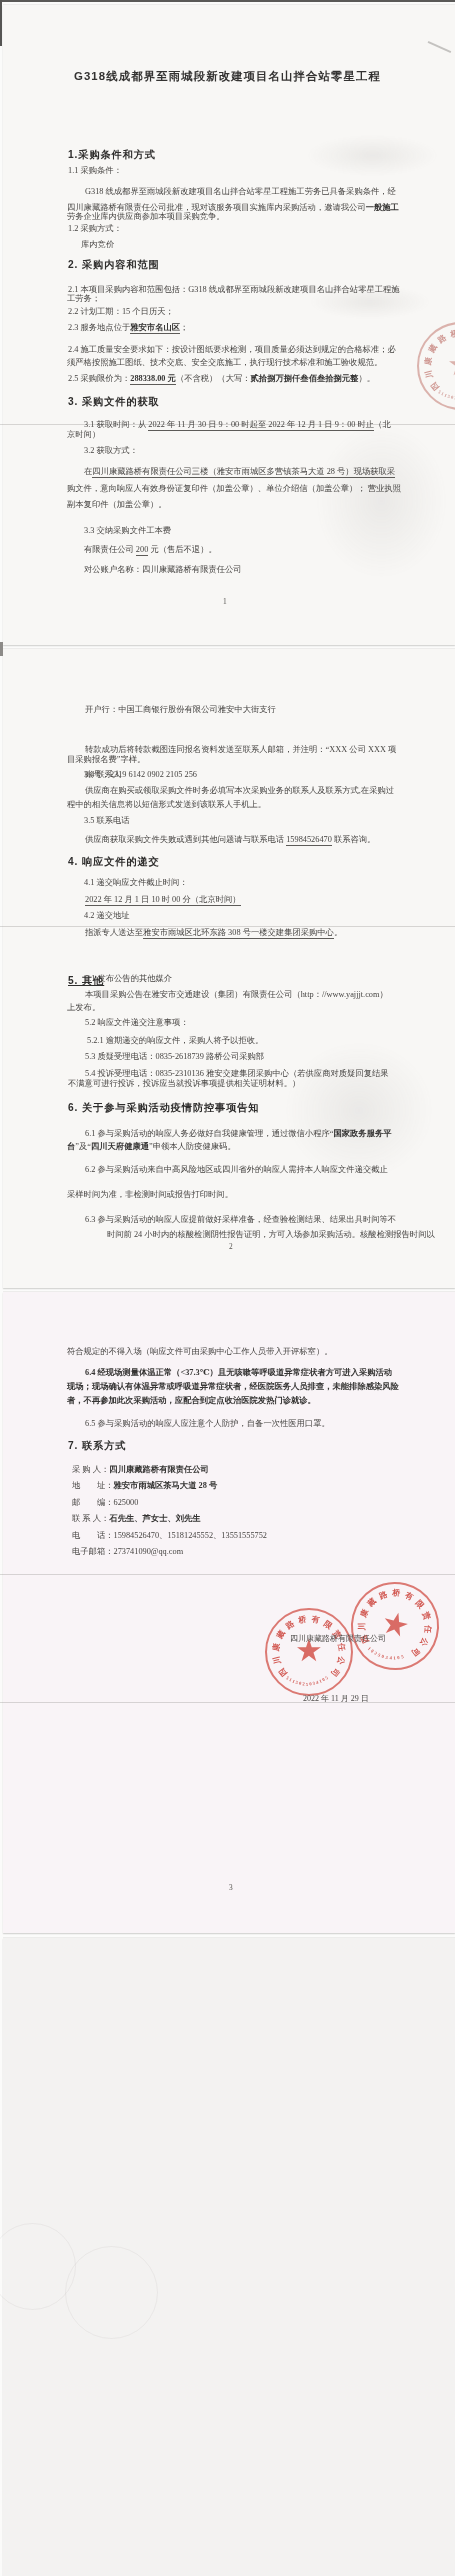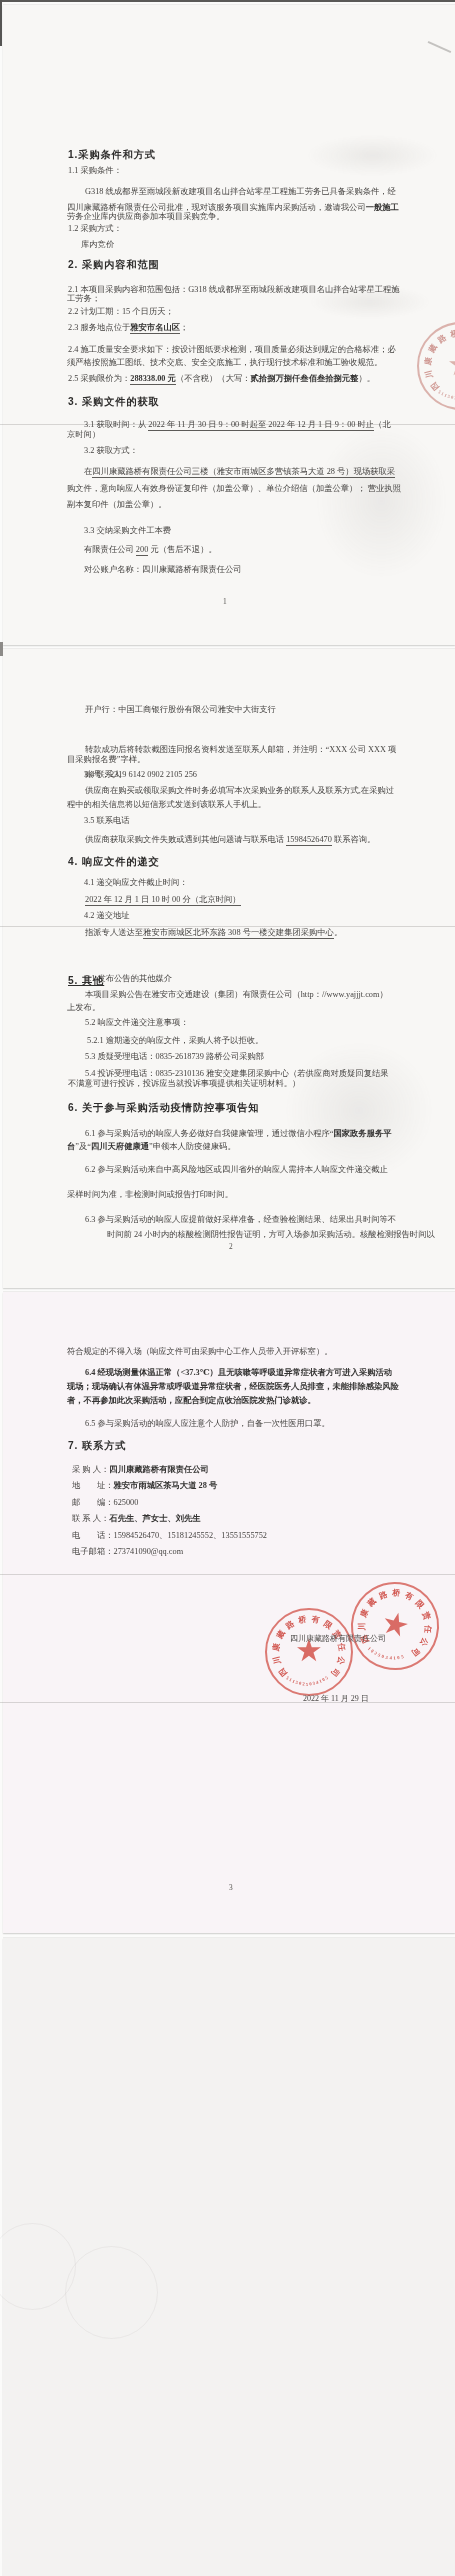--- a/index.html
+++ b/index.html
@@ -67,20 +67,21 @@
     </div>
   <div class="stamp stamp-faint" style="left:417px;top:322px;width:84px;height:84px;border:none;">
       <span style="position: absolute; left: 50%; top: 50%; font-weight: bold; transform: translate(-50%, -50%) rotate(215deg) translateY(-34px) rotate(180deg); font-size: 4.6px;">5</span>
       <span style="position: absolute; left: 50%; top: 50%; font-weight: bold; transform: translate(-50%, -50%) rotate(209.167deg) translateY(-34px) rotate(180deg); font-size: 4.6px;">1</span>
       <span style="position: absolute; left: 50%; top: 50%; font-weight: bold; transform: translate(-50%, -50%) rotate(203.333deg) translateY(-34px) rotate(180deg); font-size: 4.6px;">1</span>
       <span style="position: absolute; left: 50%; top: 50%; font-weight: bold; transform: translate(-50%, -50%) rotate(197.5deg) translateY(-34px) rotate(180deg); font-size: 4.6px;">5</span>
       <span style="position: absolute; left: 50%; top: 50%; font-weight: bold; transform: translate(-50%, -50%) rotate(191.667deg) translateY(-34px) rotate(180deg); font-size: 4.6px;">0</span>
       <span style="position: absolute; left: 50%; top: 50%; font-weight: bold; transform: translate(-50%, -50%) rotate(185.833deg) translateY(-34px) rotate(180deg); font-size: 4.6px;">2</span>
     </div>
 
+  <div class="title title1" style="top:69px;">G318线成都界至雨城段新改建项目名山拌合站零星工程</div>
 
   <div class="hd" style="left:68px;top:149px;">1.采购条件和方式</div>
   <div class="ln" style="left:68px;top:166px;">1.1 采购条件：</div>
   <div class="ln" style="left:85px;top:187px;">G318 线成都界至雨城段新改建项目名山拌合站零星工程施工劳务已具备采购条件，经</div>
   <div class="ln" style="left:67px;top:203px;"><span>四川康藏路桥有限责任公司批准，现对该服务项目实施库内采购活动，邀请我公司</span><span class="b">一般施工</span></div>
   <div class="ln" style="left:67px;top:212px;">劳务企业库内供应商参加本项目采购竞争。</div>
   <div class="ln" style="left:68px;top:224px;">1.2 采购方式：</div>
   <div class="ln" style="left:81px;top:240px;">库内竞价</div>
 
   <div class="hd" style="left:68px;top:259px;">2. 采购内容和范围</div>

